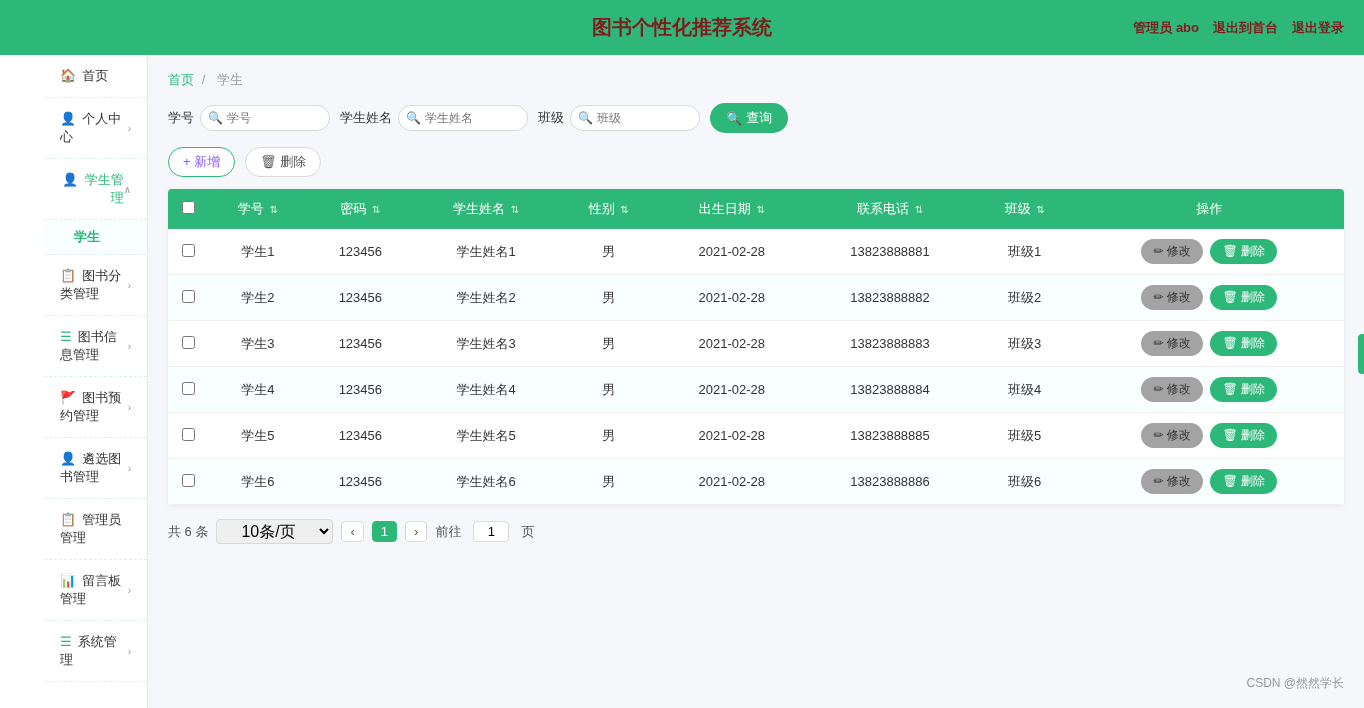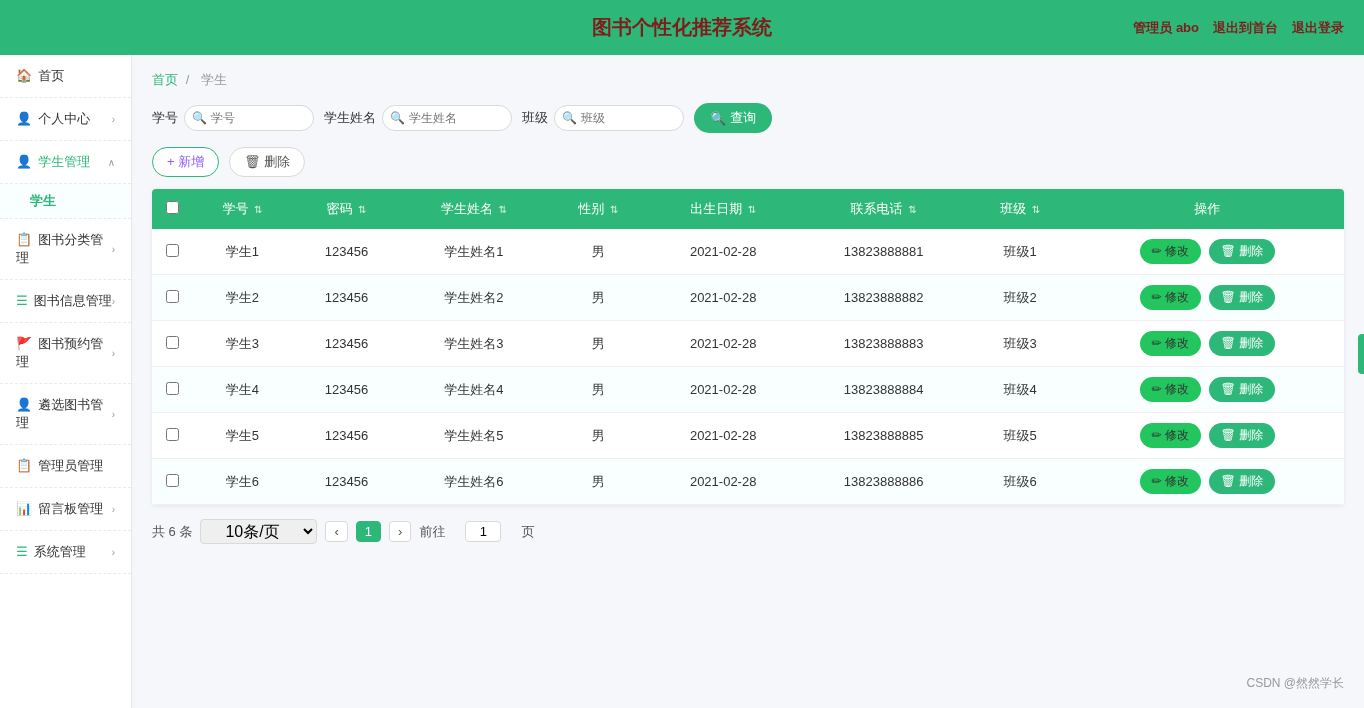--- a/index.html
+++ b/index.html
@@ -30,25 +30,26 @@
 
     
     .layout {
       display: flex;
       flex: 1;
       overflow: hidden;
     }
 
     
     .sidebar {
-      width: 132px;
+      width: 148px;
       background: white;
       border-right: 1px solid #e8e8e8;
       overflow-y: auto;
       flex-shrink: 0;
+      padding-left: 44px;
     }
     .sidebar-item {
       padding: 12px 16px;
       cursor: pointer;
       border-bottom: 1px dashed #e0f0e8;
       color: #333;
       font-size: 13px;
       display: flex;
       align-items: center;
       justify-content: space-between;
@@ -189,21 +190,21 @@
       padding: 10px 8px;
       text-align: center;
       font-size: 13px;
       color: #333;
     }
     .checkbox-cell { width: 40px; }
     input[type="checkbox"] { cursor: pointer; accent-color: #2db87a; }
 
     
     .btn-edit {
-      background: #22c55e;
+      background: #a3a3a3;
       color: #333;
       border: none;
       border-radius: 20px;
       padding: 4px 12px;
       cursor: pointer;
       font-size: 12px;
       margin-right: 4px;
     }
     .btn-row-delete {
       background: #2db87a;
@@ -245,21 +246,21 @@
       background: #2db87a;
       color: white;
       border: 1px solid #2db87a;
       border-radius: 4px;
       padding: 2px 8px;
       font-size: 13px;
     }
     .goto-wrap {
       display: flex;
       align-items: center;
-      gap: 20px;
+      gap: 12px;
     }
     .goto-input {
       width: 36px;
       border: 1px solid #d9d9d9;
       border-radius: 4px;
       padding: 2px 4px;
       text-align: center;
       font-size: 13px;
     }
 

